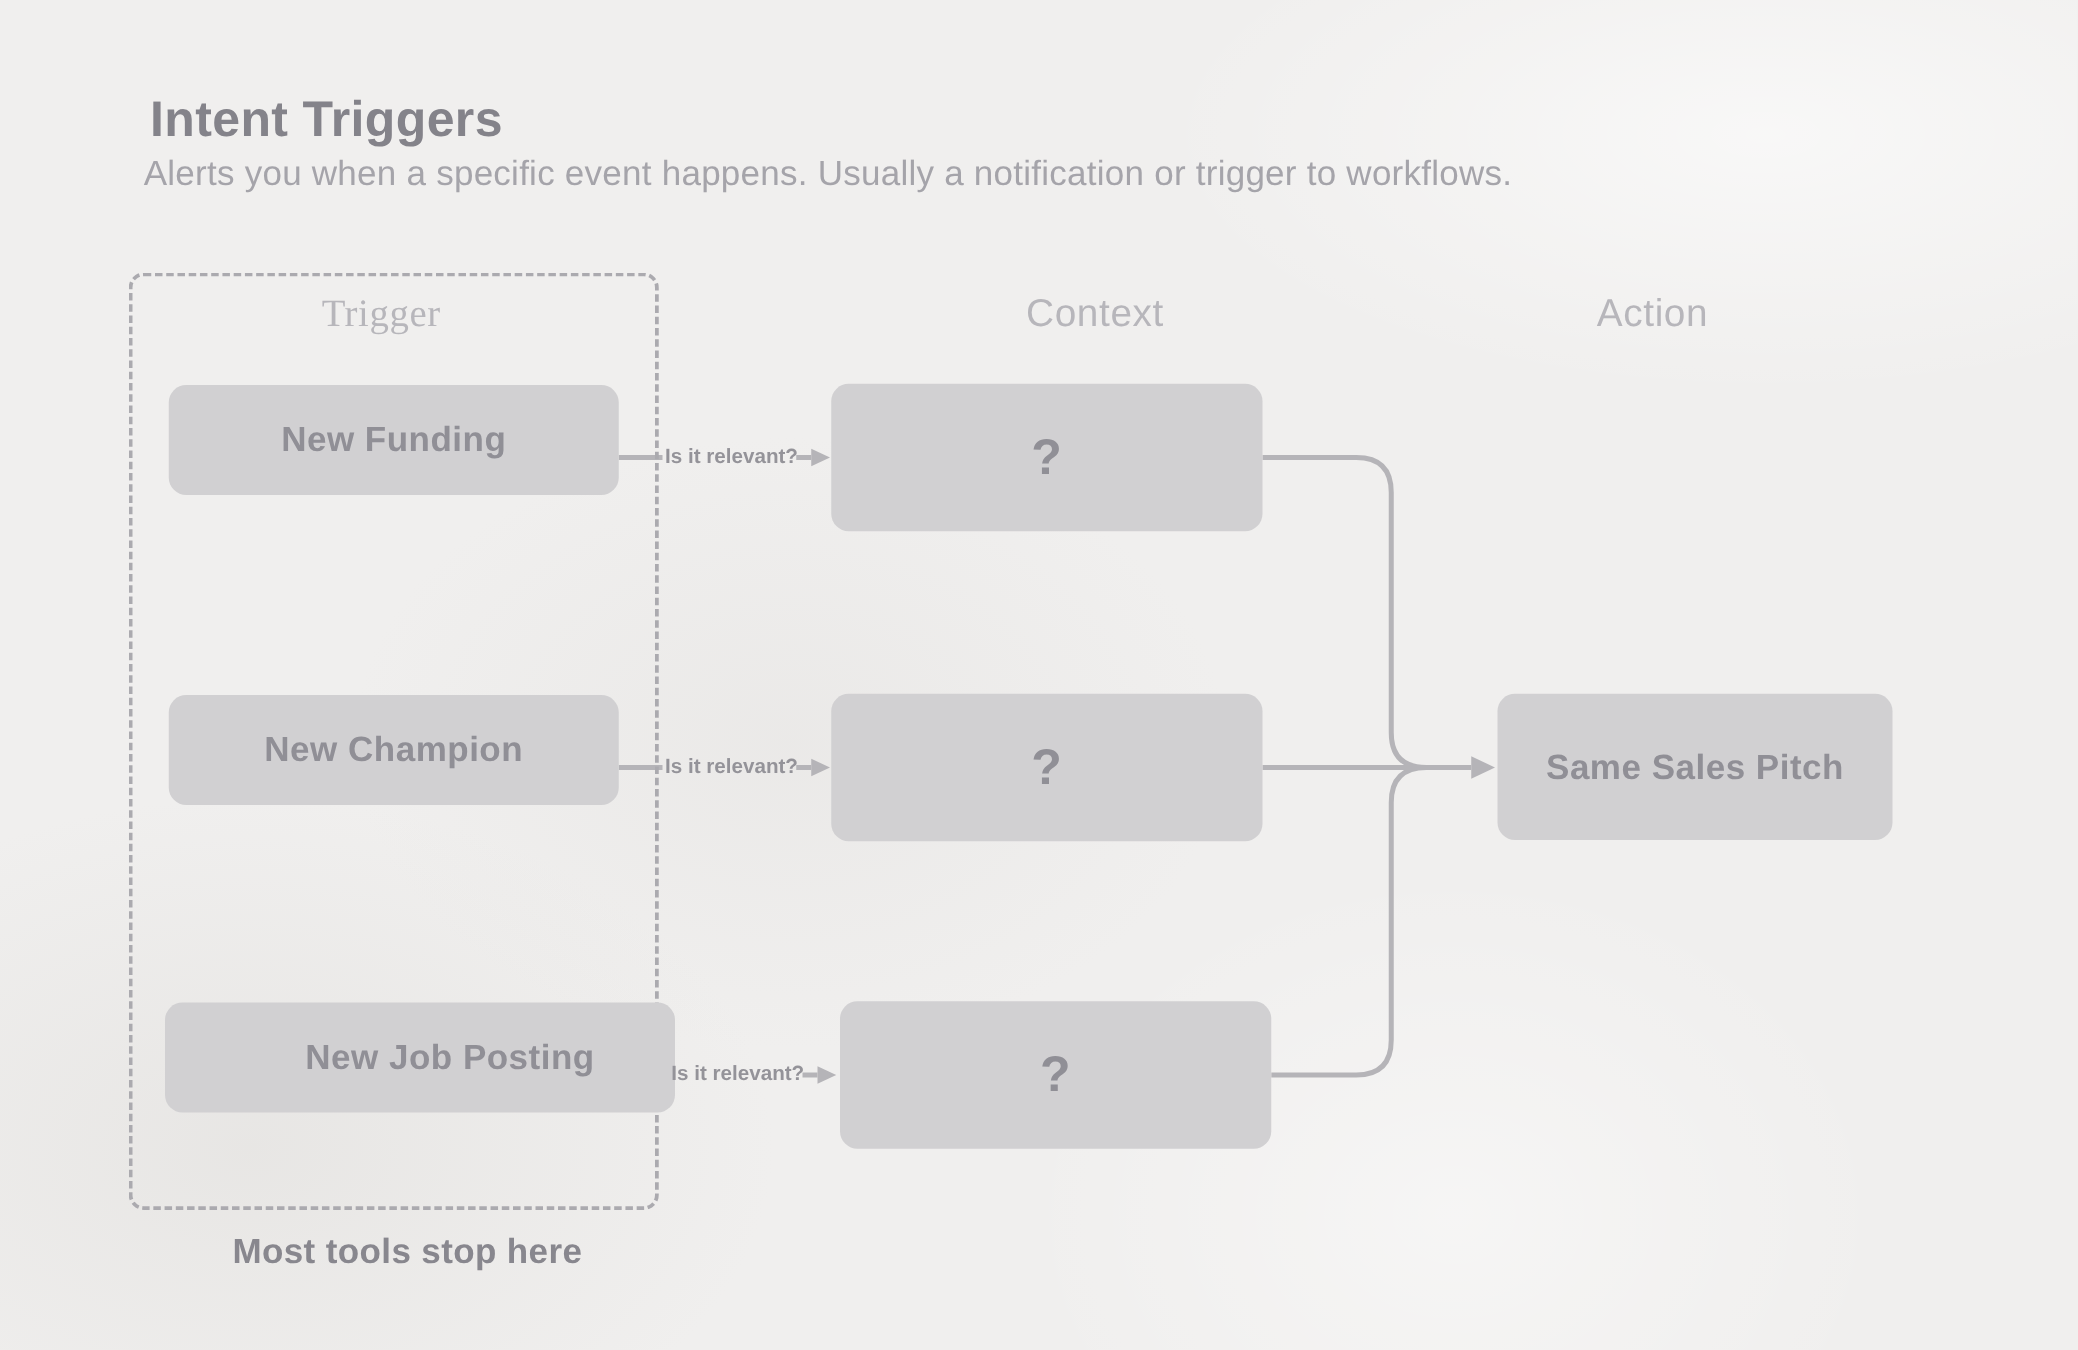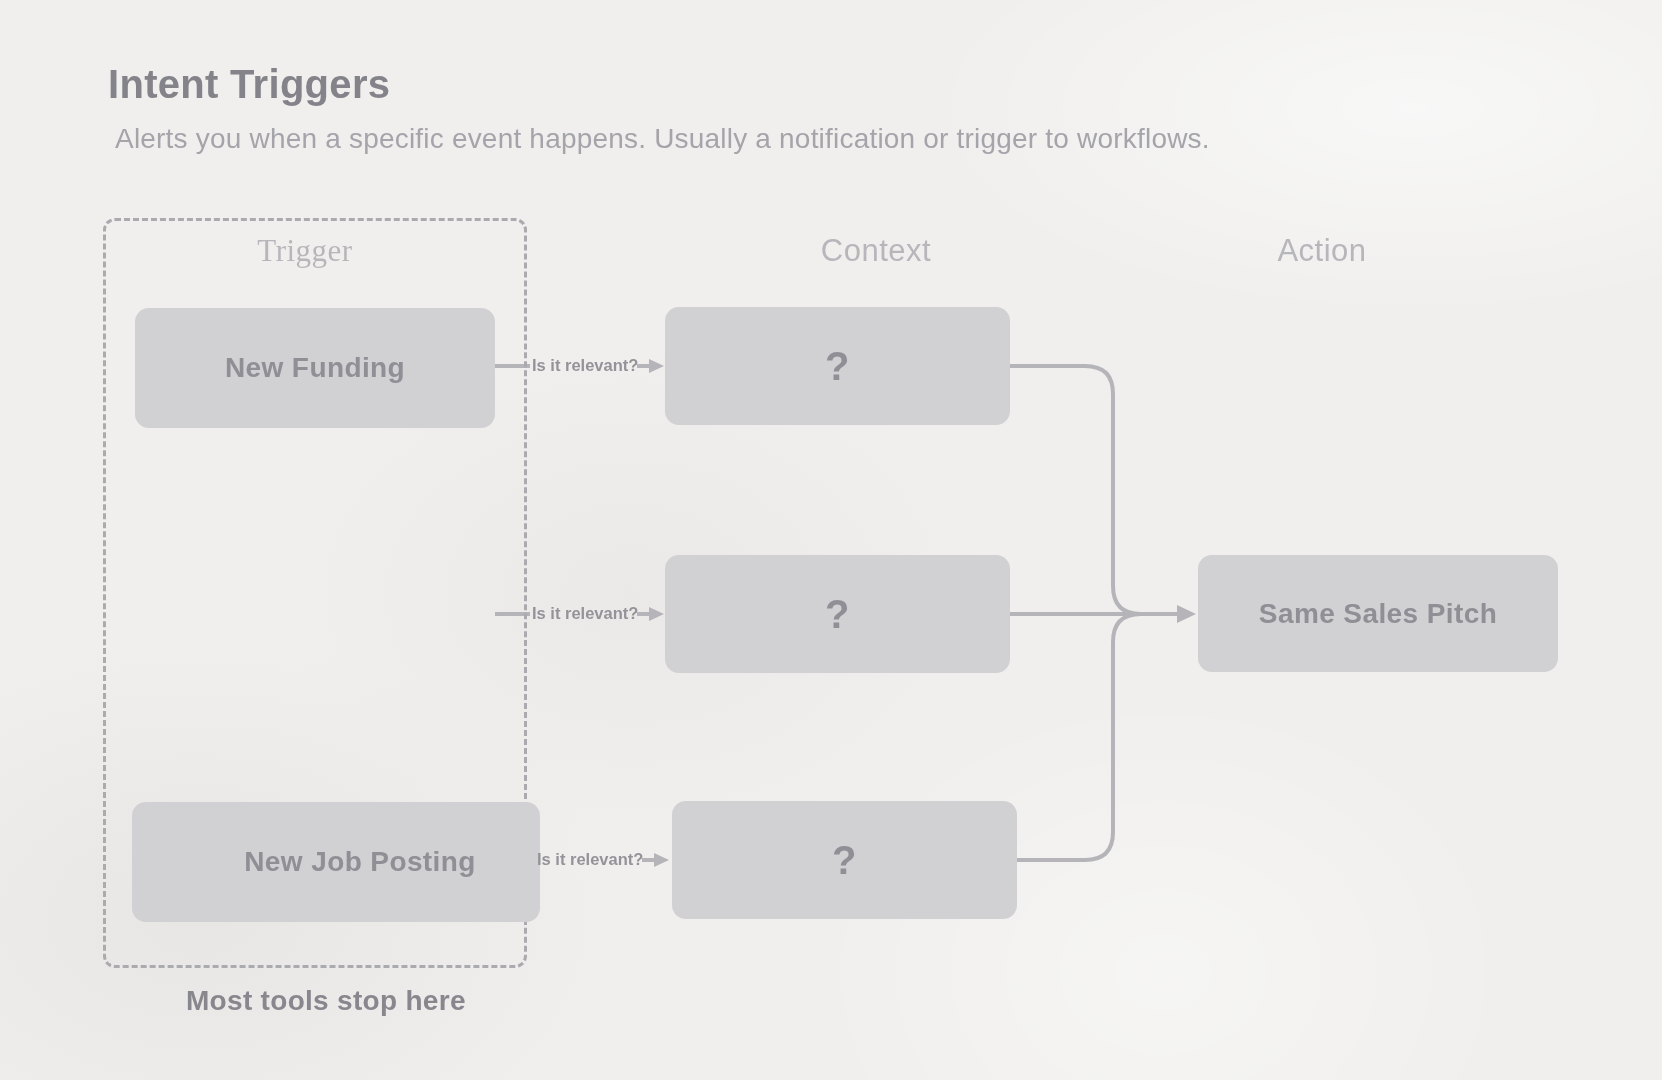--- a/index.html
+++ b/index.html
@@ -21,21 +21,21 @@
       radial-gradient(ellipse 600px 400px at 12% 85%, rgba(221,219,216,0.45), rgba(221,219,216,0) 70%),
       radial-gradient(ellipse 500px 350px at 38% 55%, rgba(224,222,220,0.35), rgba(224,222,220,0) 70%),
       radial-gradient(ellipse 700px 300px at 85% 10%, rgba(255,255,255,0.55), rgba(255,255,255,0) 70%),
       radial-gradient(ellipse 500px 400px at 70% 90%, rgba(255,255,255,0.4), rgba(255,255,255,0) 70%),
       #f0efee;
   }
   .page-title {
     position: absolute;
     left: 104px;
     top: 58px;
-    margin: 4px;
+    margin: 16px;
     font-size: 40px;
     font-weight: bold;
     letter-spacing: 0.3px;
     color: #84838a;
   }
   .page-subtitle {
     position: absolute;
     left: 104px;
     top: 112px;
     margin: 11px;
@@ -73,31 +73,31 @@
     border-radius: 14px;
     display: flex;
     align-items: center;
     justify-content: center;
     font-weight: bold;
     color: #908f96;
     font-size: 28px;
     letter-spacing: 0.4px;
     white-space: nowrap;
   }
-  .trigger-node { width: 360px; height: 120px; }
+  .trigger-node { width: 360px; height: 88px; }
   .trigger-1 { left: 135px; top: 308px; }
   .trigger-2 { left: 135px; top: 556px; }
   .trigger-3 { left: 132px; top: 802px; padding-left: 48px; }
 
   .context-node { width: 345px; height: 118px; font-size: 40px; }
   .context-1 { left: 665px; top: 307px; }
   .context-2 { left: 665px; top: 555px; }
   .context-3 { left: 672px; top: 801px; }
 
-  .action-node { left: 1198px; top: 555px; width: 360px; height: 117px; }
+  .action-node { left: 1198px; top: 555px; width: 316px; height: 117px; }
 
   .relevance-label {
     position: absolute;
     left: 532px;
     width: 102px;
     text-align: center;
     font-size: 16.5px;
     color: #949399;
     white-space: nowrap;
     font-weight: bold;
@@ -163,20 +163,21 @@
     <polygon class="conn-head" points="1177,605 1177,623 1196,614"></polygon>
   </svg>
 
   <div class="dashed-group"></div>
 
   <div class="col-header trigger">Trigger</div>
   <div class="col-header context">Context</div>
   <div class="col-header action">Action</div>
 
   <div class="node trigger-node trigger-1">New Funding</div>
+  <div class="node trigger-node trigger-2">New Champion</div>
   <div class="node trigger-node trigger-3">New Job Posting</div>
 
   <div class="relevance-label relevance-1">Is it relevant?</div>
   <div class="relevance-label relevance-2">Is it relevant?</div>
   <div class="relevance-label relevance-3">Is it relevant?</div>
 
   <div class="node context-node context-1">?</div>
   <div class="node context-node context-2">?</div>
   <div class="node context-node context-3">?</div>
 

